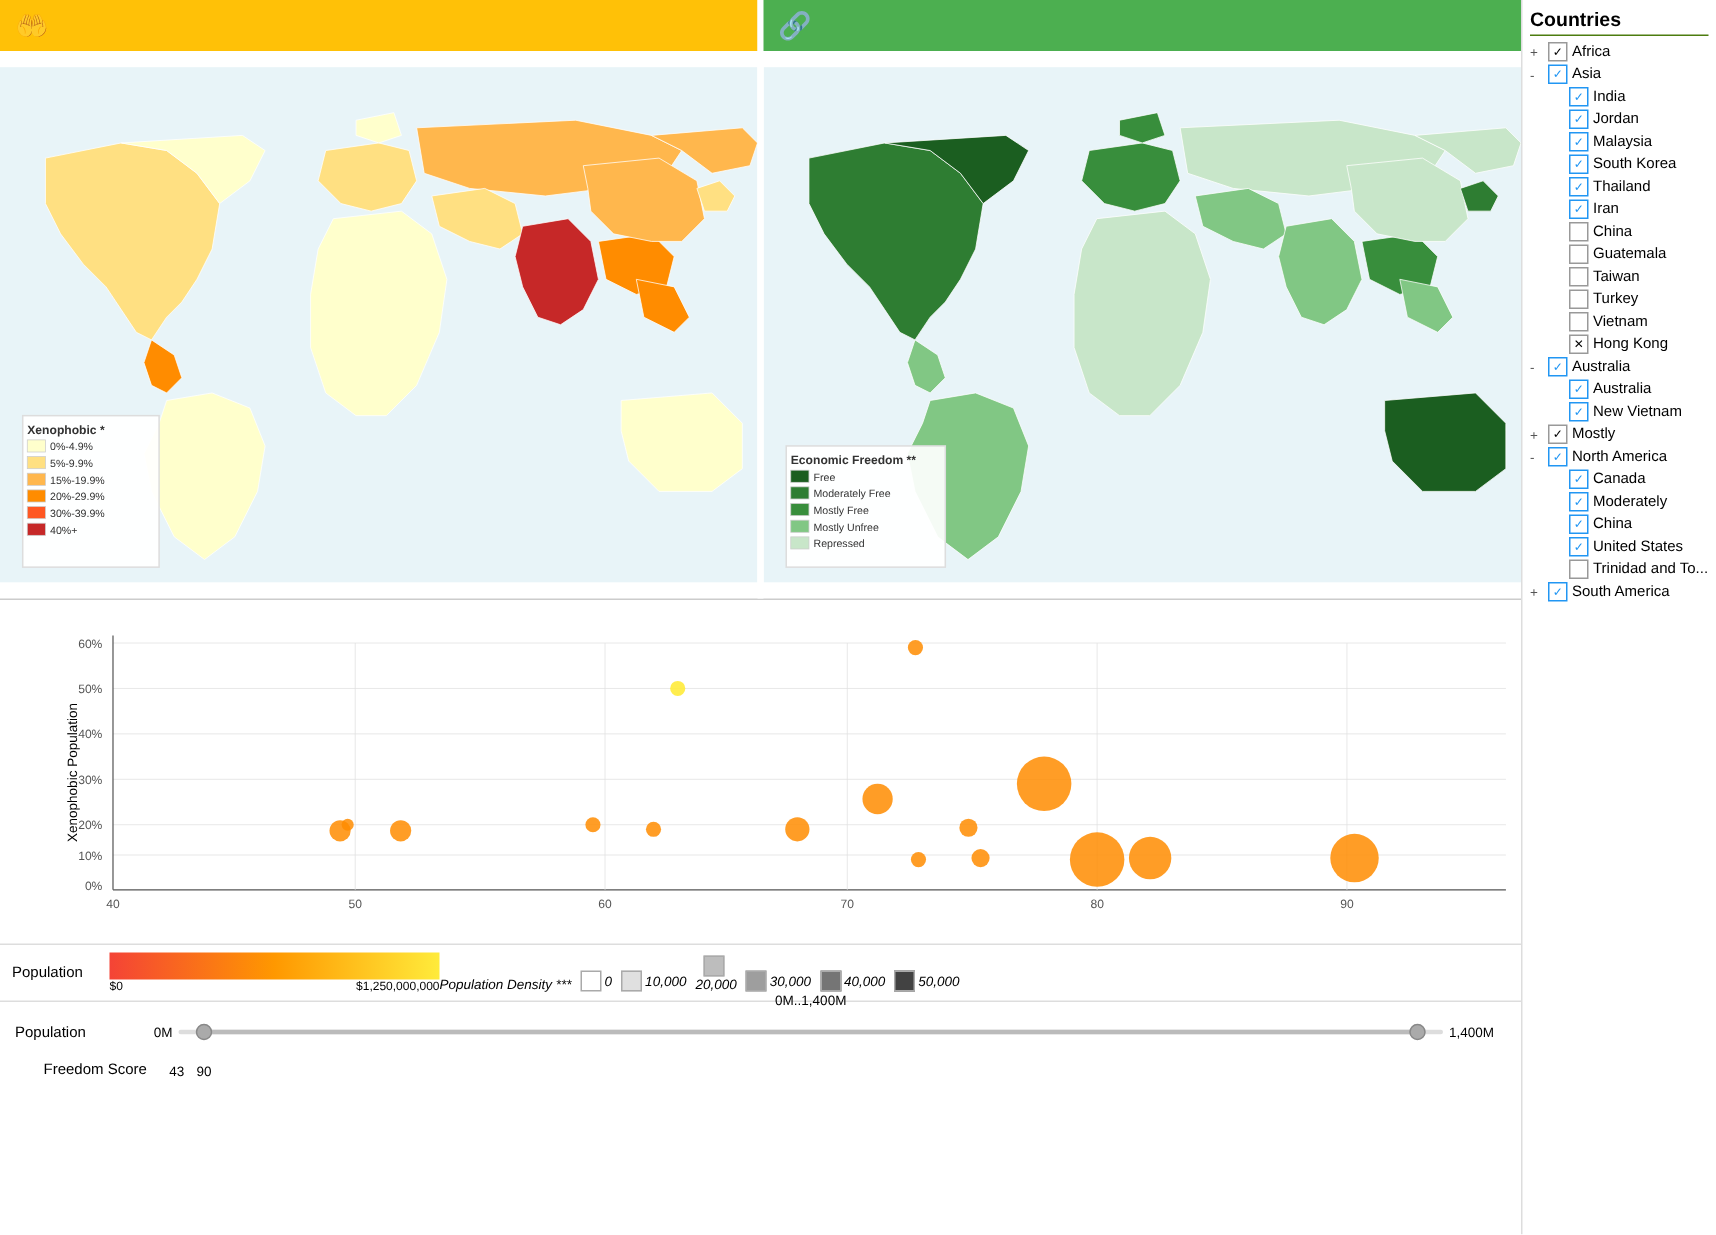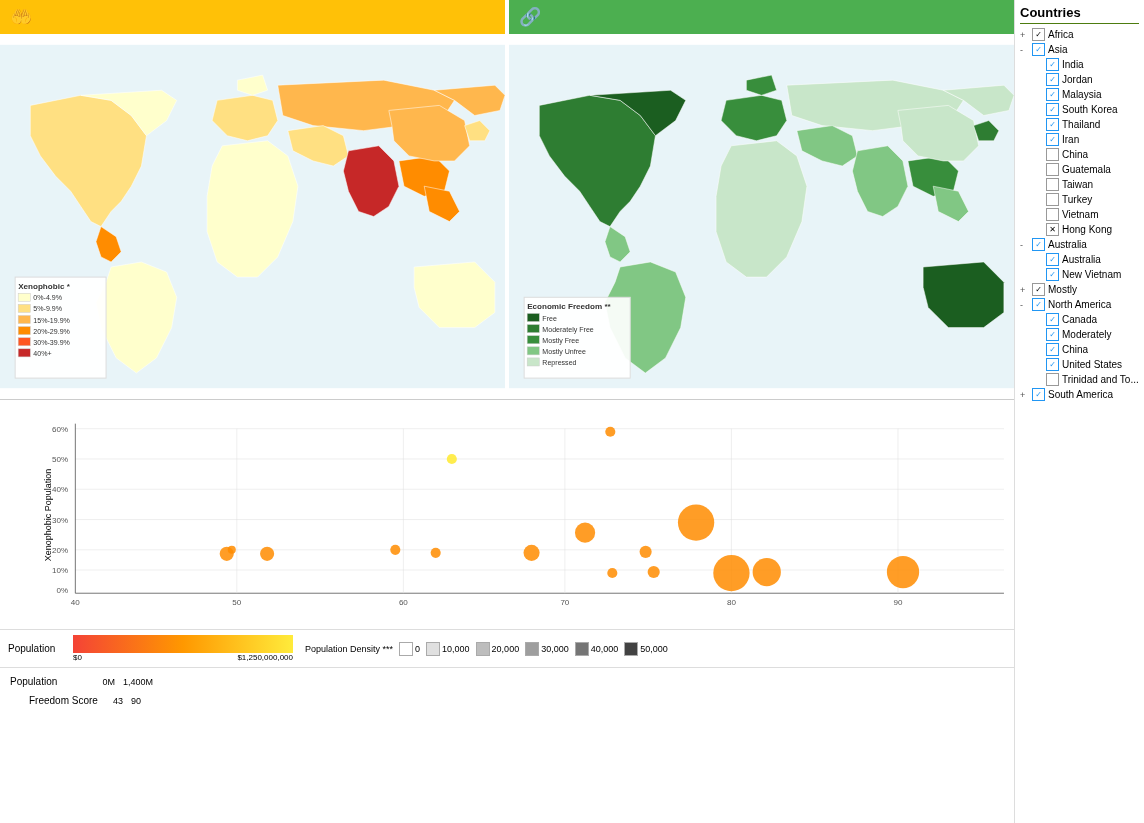--- a/index.html
+++ b/index.html
@@ -242,31 +242,31 @@
 
     <div style="display:flex;align-items:center;padding:4px 8px;border-bottom:1px solid #ddd;height:38px;">
       <span style="font-size:10px;min-width:65px;">Population</span>
       <div style="width:220px;position:relative;">
         <div style="height:18px;background:linear-gradient(to right,#f44336,#FF9800,#FFEB3B);width:100%;"></div>
         <div style="display:flex;justify-content:space-between;font-size:8px;">
           <span>$0</span>
           <span>$1,250,000,000</span>
         </div>
       </div>
-      <div style="display:flex;align-items:center;margin-left:12px;font-size:9px;">
+      <div style="display:flex;align-items:flex-end;font-size:9px;font-style:italic;">
         <span style="margin-right:6px;font-size:9px;">Population Density ***</span>
         <div style="display:flex;align-items:center;margin-right:6px;">
           <div style="width:14px;height:14px;border:1px solid #aaa;background:#fff;margin-right:2px;"></div>
           <span>0</span>
         </div>
         <div style="display:flex;align-items:center;margin-right:6px;">
           <div style="width:14px;height:14px;border:1px solid #aaa;background:#e0e0e0;margin-right:2px;"></div>
           <span>10,000</span>
         </div>
-        <div style="display:flex;align-items:center;margin-right:6px;">
+        <div style="display:flex;align-items:center;margin-right:6px;flex-direction:column;">
           <div style="width:14px;height:14px;border:1px solid #aaa;background:#bdbdbd;margin-right:2px;"></div>
           <span>20,000</span>
         </div>
         <div style="display:flex;align-items:center;margin-right:6px;">
           <div style="width:14px;height:14px;border:1px solid #aaa;background:#9e9e9e;margin-right:2px;"></div>
           <span>30,000</span>
         </div>
         <div style="display:flex;align-items:center;margin-right:6px;">
           <div style="width:14px;height:14px;border:1px solid #aaa;background:#757575;margin-right:2px;"></div>
           <span>40,000</span>
@@ -276,20 +276,27 @@
           <span>50,000</span>
         </div>
       </div>
     </div>
 
     <div style="padding:8px 10px 4px 10px;">
 
       <div style="display:flex;align-items:center;margin-bottom:8px;">
         <span style="font-size:10px;min-width:80px;">Population</span>
         <span style="font-size:9px;min-width:25px;text-align:right;margin-right:4px;">0M</span>
+        <div style="flex:1;position:relative;height:24px;">
+          <div style="position:absolute;top:50%;transform:translateY(-50%);width:100%;height:3px;background:#ddd;border-radius:2px;"></div>
+          <div style="position:absolute;top:50%;transform:translateY(-50%);left:2%;width:96%;height:3px;background:#bbb;border-radius:2px;"></div>
+          <div style="position:absolute;top:50%;transform:translate(-50%,-50%);left:2%;width:11px;height:11px;background:#aaa;border-radius:50%;border:1px solid #888;"></div>
+          <div style="position:absolute;top:50%;transform:translate(-50%,-50%);left:98%;width:11px;height:11px;background:#aaa;border-radius:50%;border:1px solid #888;"></div>
+          <div style="position:absolute;top:-14px;left:50%;transform:translateX(-50%);font-size:9px;white-space:nowrap;">0M..1,400M</div>
+        </div>
         <span style="font-size:9px;min-width:38px;margin-left:4px;">1,400M</span>
       </div>
 
       <div style="display:flex;align-items:center;">
         <span style="font-size:10px;min-width:80px;padding-left:19px;">Freedom Score</span>
         <span style="font-size:9px;min-width:25px;text-align:right;margin-right:4px;">43</span>
         <span style="font-size:9px;min-width:38px;margin-left:4px;">90</span>
       </div>
 
     </div>

